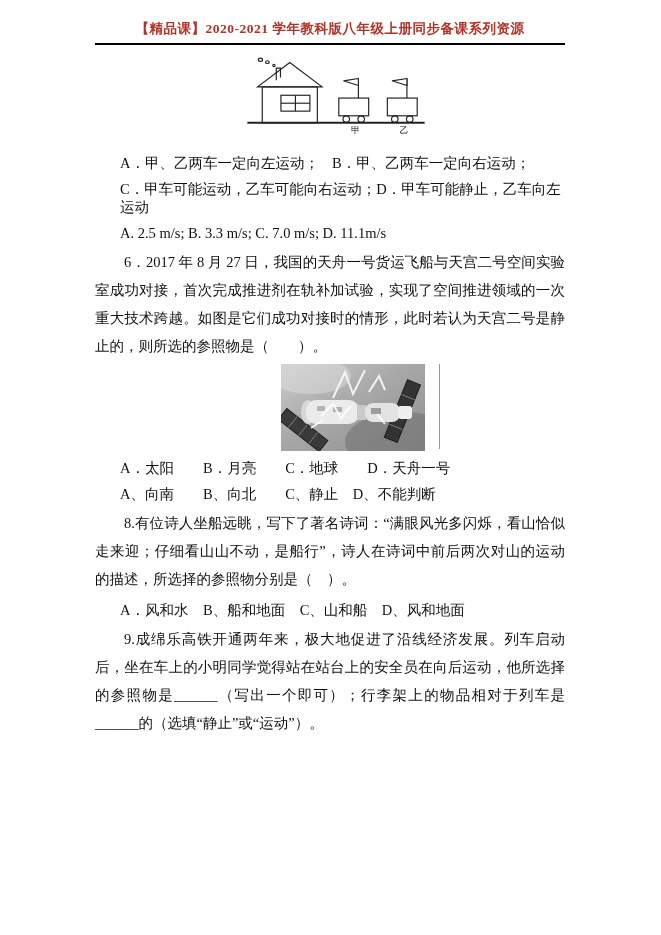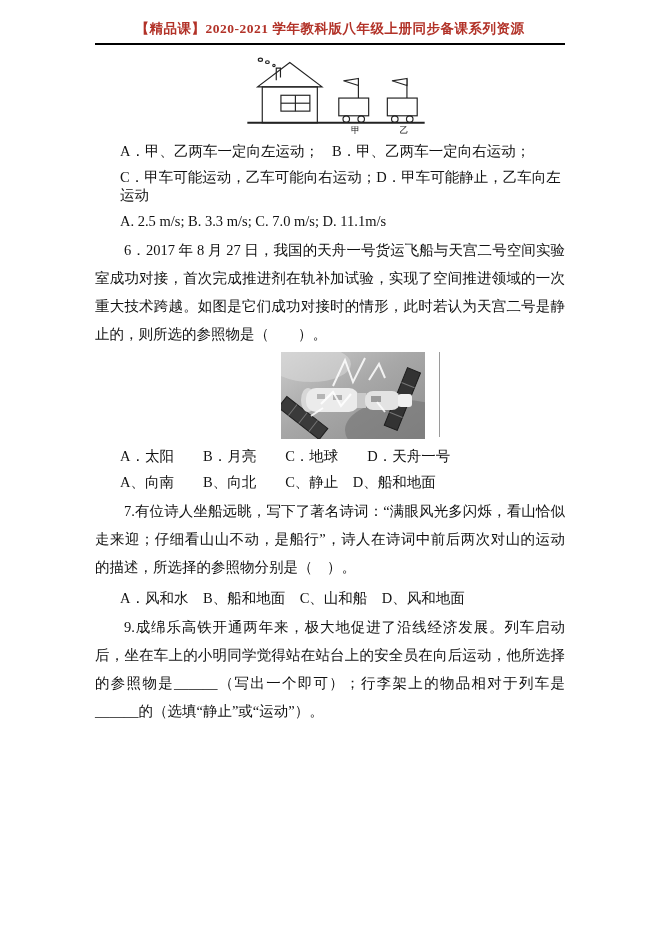--- a/index.html
+++ b/index.html
@@ -23,21 +23,21 @@
   .header-rule {
     margin-top: 5px;
     border: none;
     border-bottom: 2px solid #000;
     height: 0;
   }
 
   .fig-carts { margin-top: 12px; margin-left: 152px; width: 178px; }
   .fig-carts svg { display: block; }
 
-  .opt-row { margin-top: 8px; padding-left: 25px; font-size: 14.5px; line-height: 18px; display: flex; }
+  .opt-row { margin-top: 20px; padding-left: 25px; font-size: 14.5px; line-height: 18px; display: flex; }
   .opt-row .col-a { width: 212px; flex: none; }
   .opt-line { margin: 8px 0 0 0; padding-left: 25px; font-size: 14.5px; line-height: 18px; }
 
   p.qtext {
     margin: 6px 0 0 0;
     font-size: 14.5px;
     line-height: 28px;
     text-indent: 2em;
     text-align: justify;
   }
@@ -163,21 +163,21 @@
         <path d="M40 52 L52 40 L60 54 L70 42"></path>
         <path d="M30 64 L42 56"></path>
         <path d="M96 50 L104 60"></path>
       </g>
     </svg>
     <div class="cursor-line"></div>
   </div>
 
   <p class="opt-line">A．太阳　　B．月亮　　C．地球　　D．天舟一号</p>
 
-  <p class="opt-line">A、向南　　B、向北　　C、静止　D、船和地面</p>
+  <p class="opt-line">A、向南　　B、向北　　C、静止　D、不能判断</p>
 
-  <p class="qtext">7.有位诗人坐船远眺，写下了著名诗词：“满眼风光多闪烁，看山恰似走来迎；仔细看山山不动，是船行”，诗人在诗词中前后两次对山的运动的描述，所选择的参照物分别是（　）。</p>
+  <p class="qtext">8.有位诗人坐船远眺，写下了著名诗词：“满眼风光多闪烁，看山恰似走来迎；仔细看山山不动，是船行”，诗人在诗词中前后两次对山的运动的描述，所选择的参照物分别是（　）。</p>
   <p class="opt-line">A．风和水　B、船和地面　C、山和船　D、风和地面</p>
 
 
   <p class="qtext">9.成绵乐高铁开通两年来，极大地促进了沿线经济发展。列车启动后，坐在车上的小明同学觉得站在站台上的安全员在向后运动，他所选择的参照物是______（写出一个即可）；行李架上的物品相对于列车是______的（选填“静止”或“运动”）。</p>
 
 </div>
 
 </body></html>

